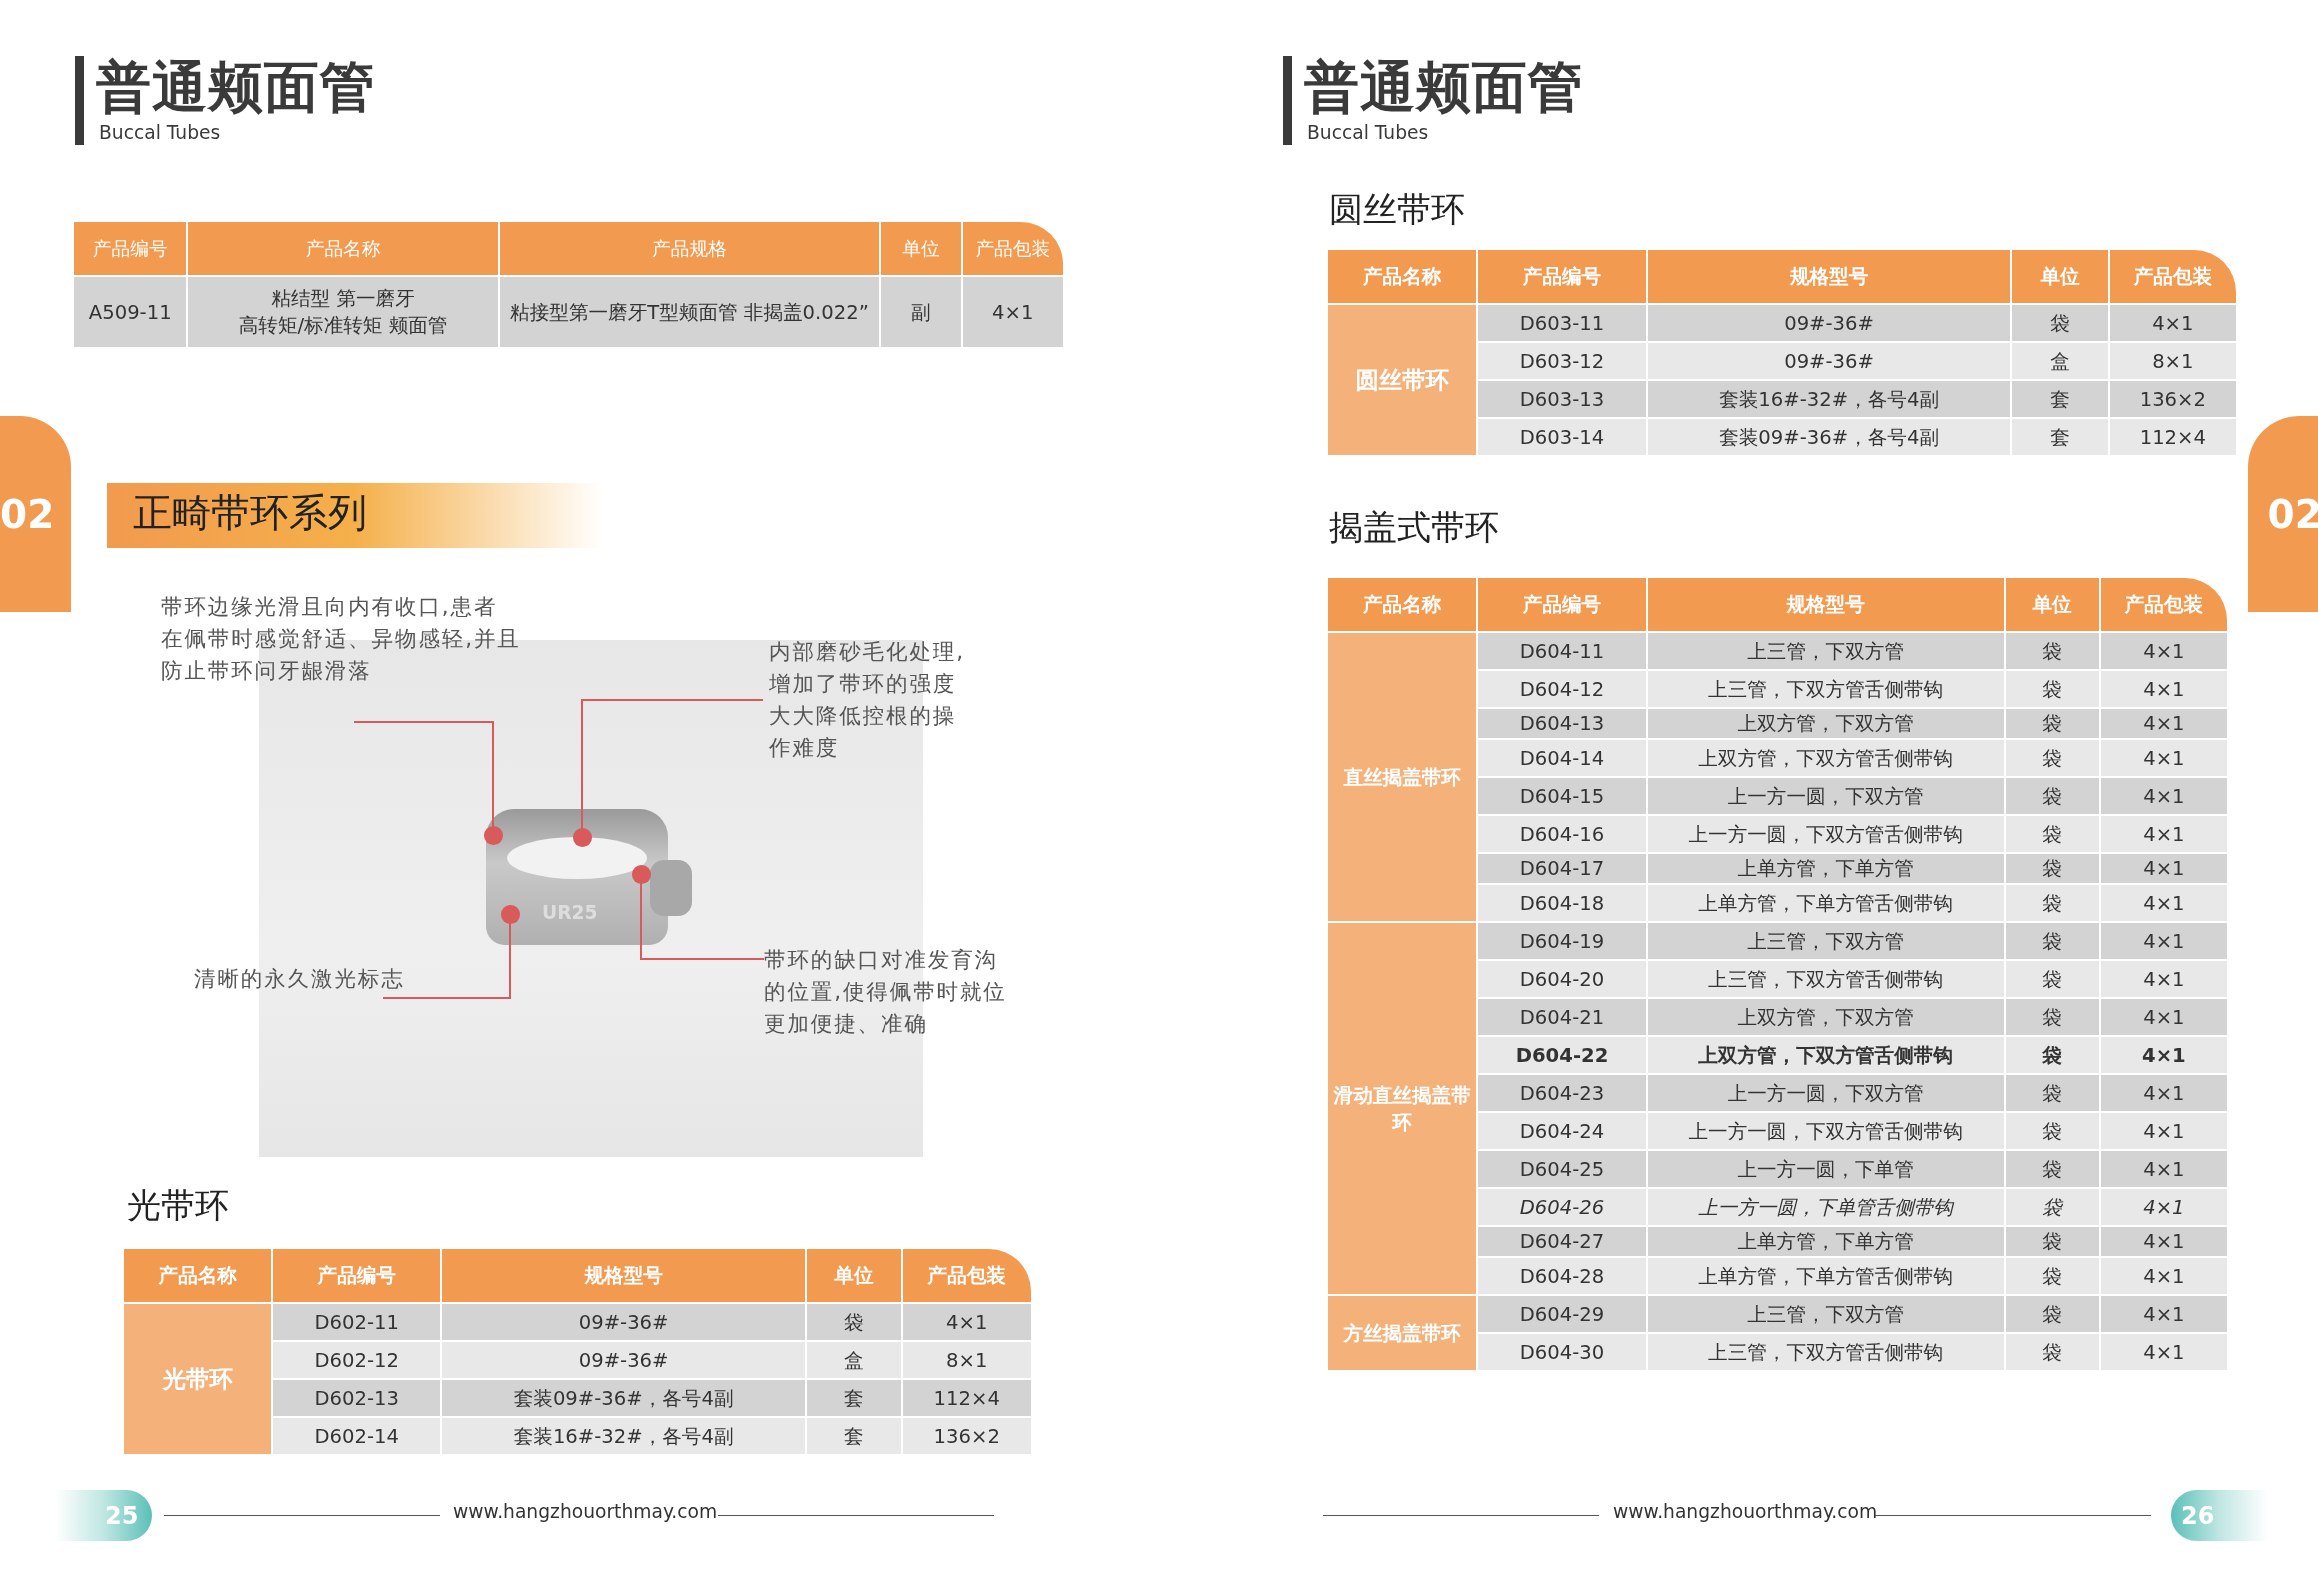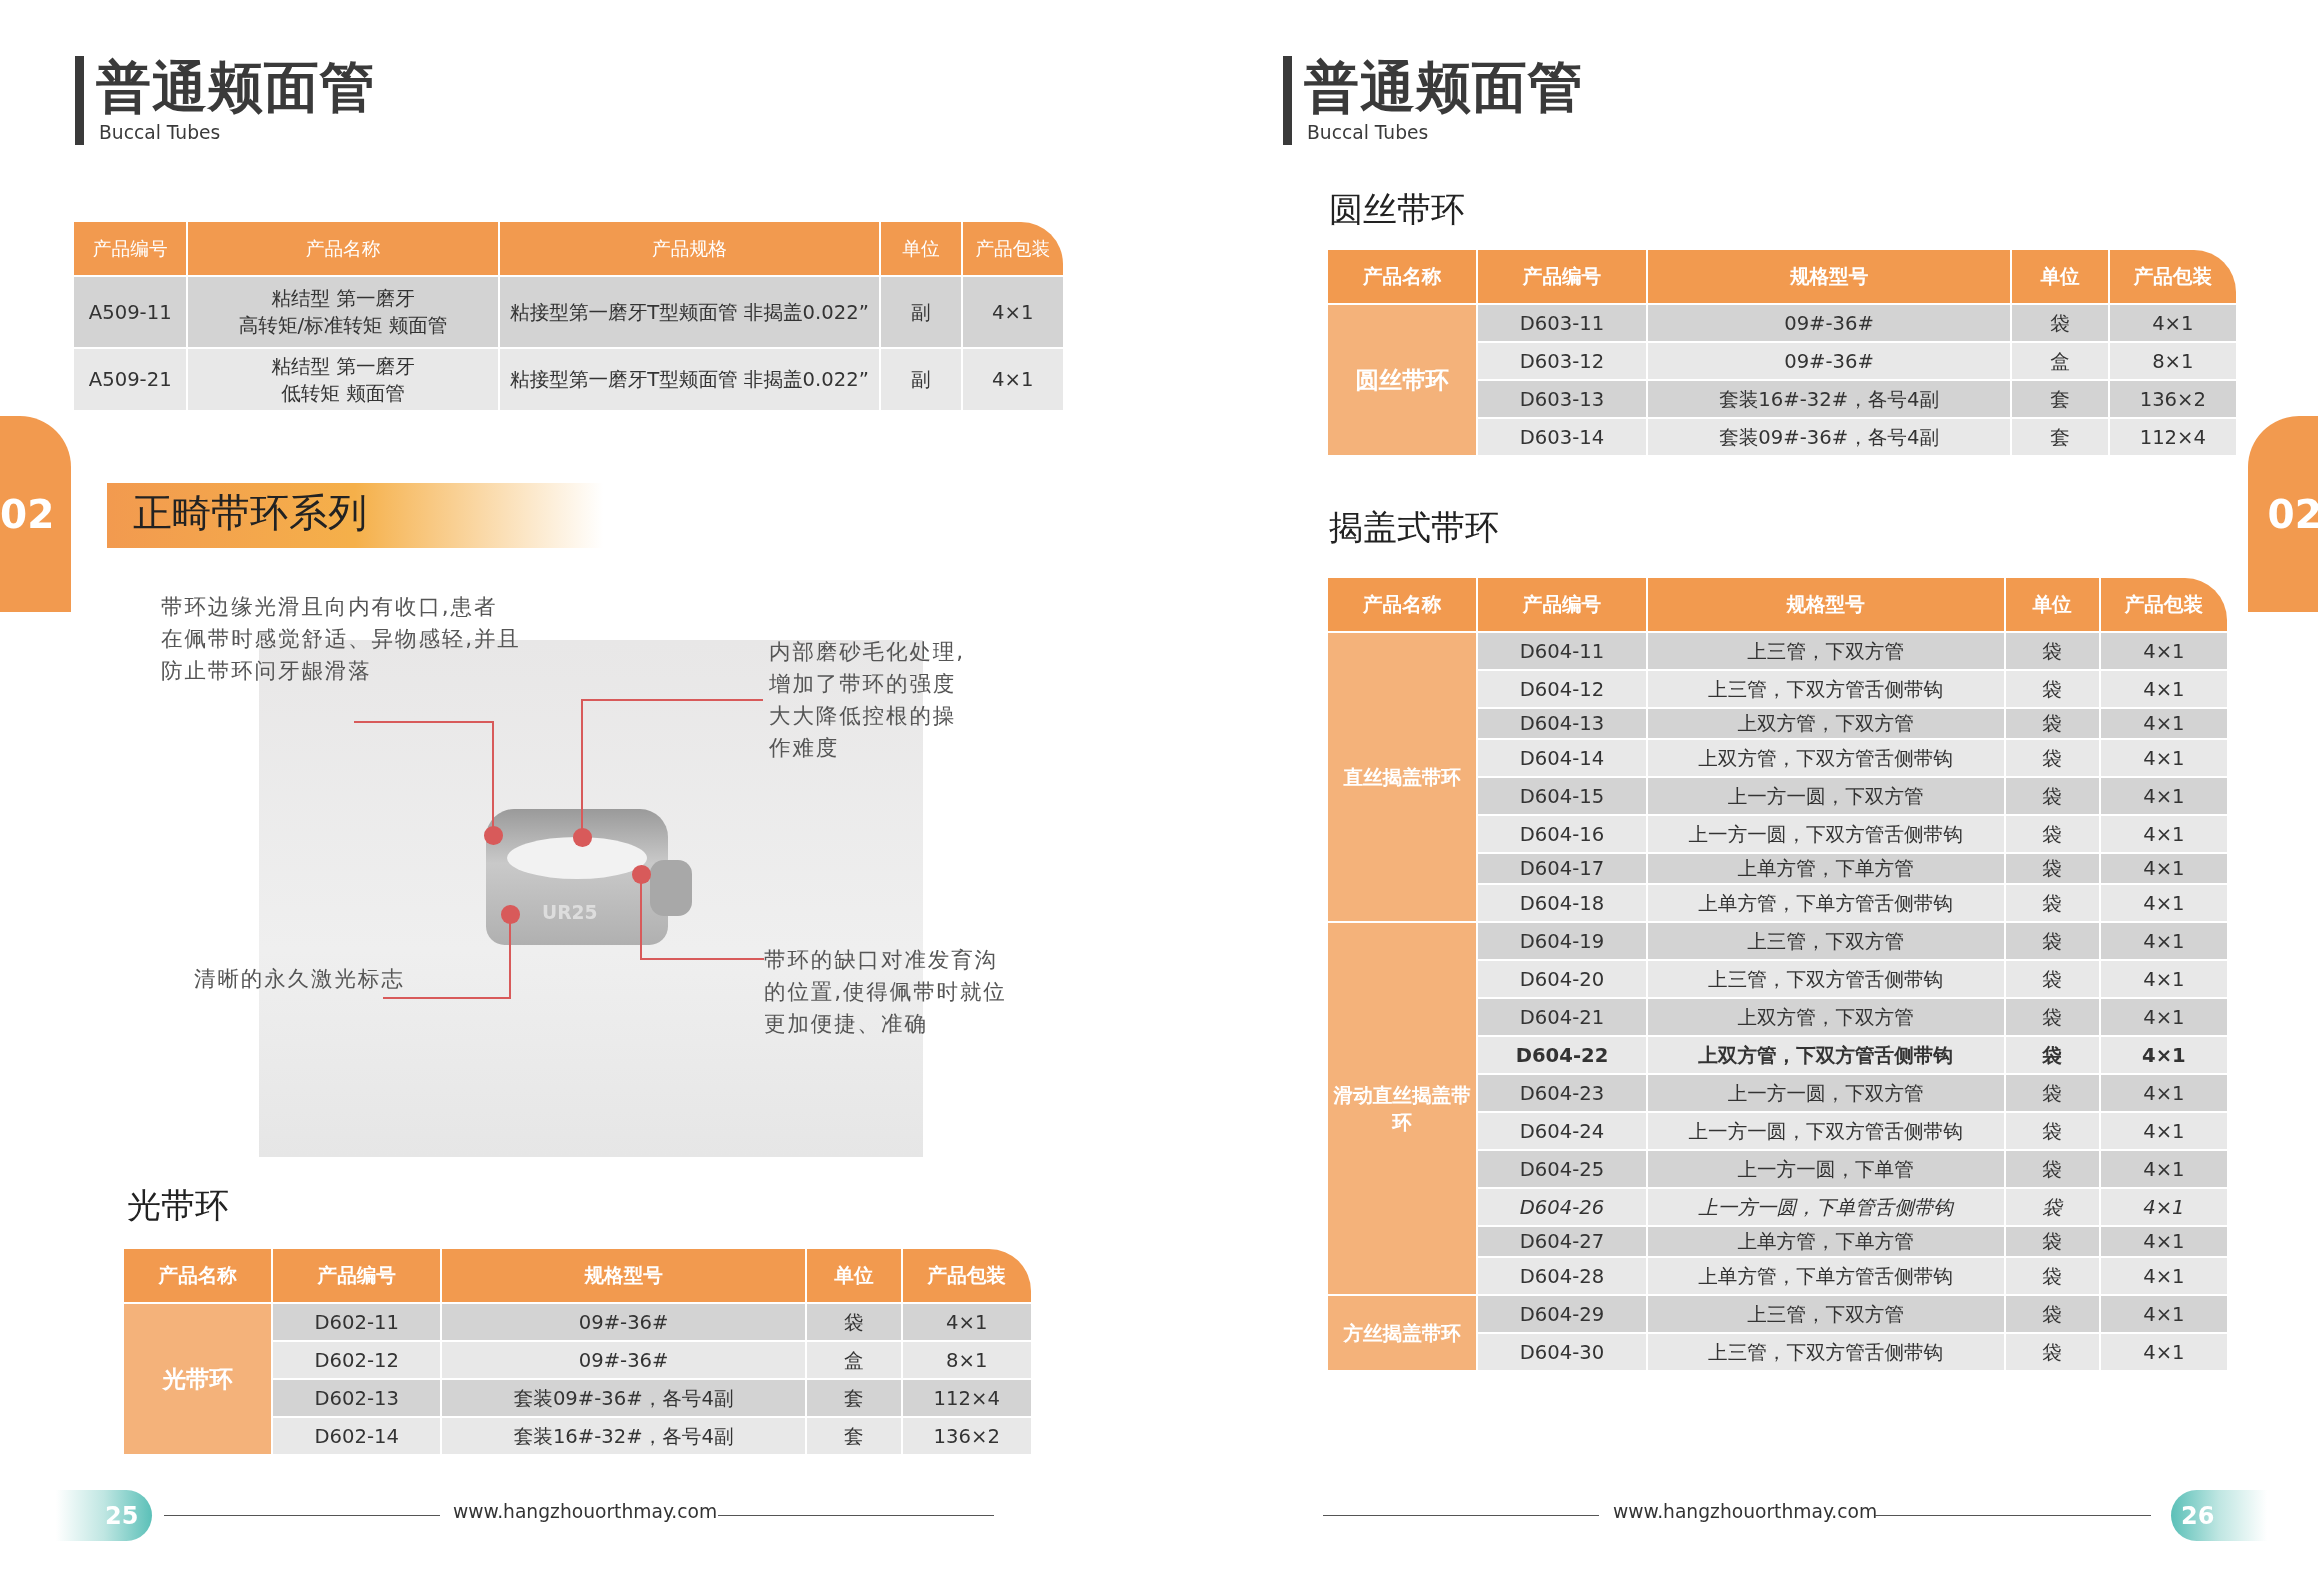--- a/index.html
+++ b/index.html
@@ -48,30 +48,20 @@
     <tr class="r-dark" style="height:70px;">
       <td class="c">A509-11</td>
       <td class="c">
           <div>粘结型 第一磨牙</div>
           <div>高转矩/标准转矩 颊面管</div>
         </td>
       <td class="c">粘接型第一磨牙T型颊面管 非揭盖0.022”</td>
       <td class="c">副</td>
       <td class="c">4×1</td>
     </tr>
-    <tr class="r-light" style="height:61px;">
-      <td class="c">A509-21</td>
-      <td class="c">
-          <div>粘结型 第一磨牙</div>
-          <div>低转矩 颊面管</div>
-        </td>
-      <td class="c">粘接型第一磨牙T型颊面管 非揭盖0.022”</td>
-      <td class="c">副</td>
-      <td class="c">4×1</td>
-    </tr>
   </tbody>
 </table>
 
 <div class="abs" style="left:107px;top:483px;width:496px;height:65px;background:linear-gradient(90deg,#f29a4f 0%,#f5b04a 50%,#fff 100%);"></div>
 <div class="abs" style="left:133px;top:486px;font-size:39px;color:#222;">正畸带环系列</div>
 
 <div class="abs" style="left:259px;top:640px;width:664px;height:517px;background:linear-gradient(180deg,#e8e7e7 0%,#efefef 60%,#e6e6e6 100%);"></div>
 <div class="abs" style="left:486px;top:809px;width:182px;height:136px;border-radius:28px 28px 18.7px 18.7px;background:linear-gradient(180deg,#9a9a9a 0%,#c9c9c9 40%,#b0b0b0 100%);"></div>
 <div class="abs" style="left:507px;top:837px;width:140px;height:42px;border-radius:50%;background:#f2f2f2;"></div>
 <div class="abs" style="left:650px;top:860px;width:42px;height:56px;border-radius:14px;background:#a8a8a8;"></div>

